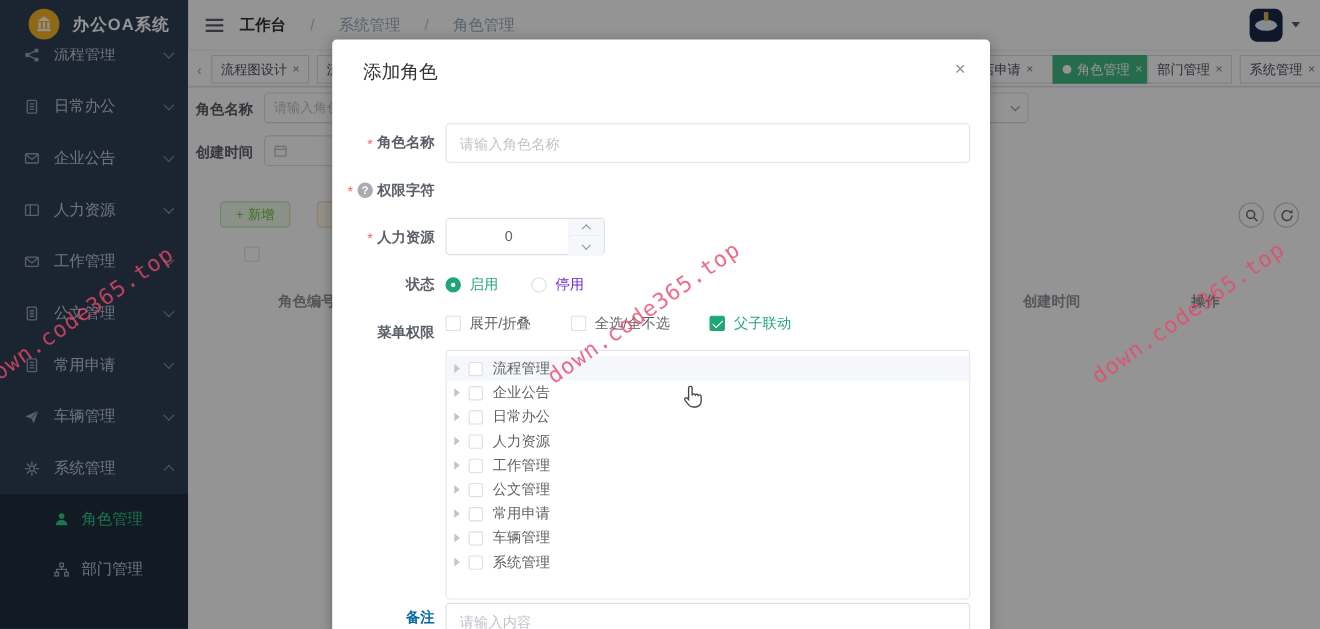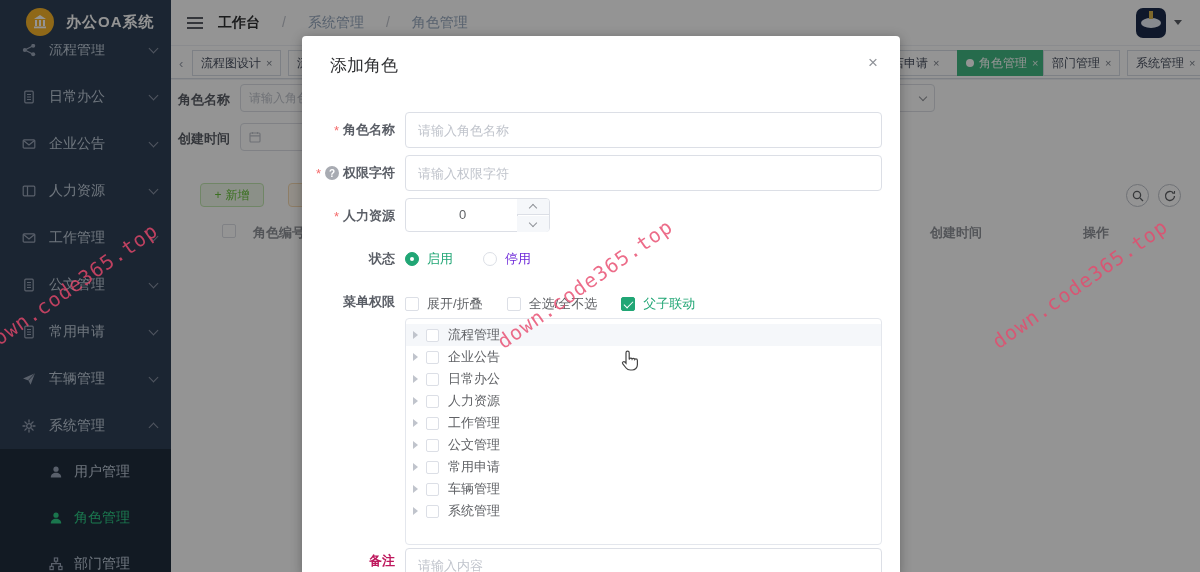--- a/index.html
+++ b/index.html
@@ -44,21 +44,21 @@
   .tab.active { background:#42b983; border-color:#42b983; color:#fff; }
   .tab.active .tab-x { color:#e9f7f0; }
   .tab-dot { width:8px; height:8px; border-radius:50%; background:#fff; }
   
   .content { position:absolute; left:171px; top:80px; width:1029px; height:492px; background:#ffffff; z-index:1; }
   .f-label { position:absolute; font-size:13px; font-weight:bold; color:#5a5e66; }
   .f-input { position:absolute; height:28px; background:#fff; border:1px solid #dcdfe6; border-radius:4px; font-size:12px; color:#c0c4cc; display:flex; align-items:center; padding:0 8px; gap:6px; }
   .btn-add { position:absolute; left:29px; top:103px; width:64px; height:24px; border:1px solid #c2e7b0; background:#f0f9eb; color:#67c23a; border-radius:4px; font-size:12px; display:flex; align-items:center; justify-content:center; gap:4px; cursor:pointer; }
   .btn-warn-sliver { position:absolute; left:117px; top:103px; width:60px; height:24px; border:1px solid #f5dab1; background:#fdf6ec; border-radius:4px; }
   .circle-btn { position:absolute; width:23px; height:23px; border:1px solid #c0c4cc; border-radius:50%; background:#fff; display:flex; align-items:center; justify-content:center; color:#666; cursor:pointer; }
-  .th { position:absolute; font-size:13px; font-weight:bold; color:#909399; }
+  .th { position:absolute; font-size:13px; font-weight:bold; color:#909399;margin-top:41px; }
   .cbx { width:14px; height:14px; border:1px solid #dcdfe6; border-radius:2px; background:#fff; }
   
   .overlay { position:absolute; inset:0; background:rgba(0,0,0,0.42); z-index:10; }
   
   .modal { position:absolute; left:302px; top:36px; width:598px; height:540px; background:#fff; border-radius:4px; box-shadow:0 2px 12px rgba(0,0,0,.3); z-index:20; }
   .m-title { position:absolute; left:28px; top:18px; font-size:17px; color:#303133; }
   .m-close { position:absolute; right:22px; top:18px; font-size:17px; color:#909399; cursor:pointer; line-height:1; }
   .m-label { position:absolute; width:93px; text-align:right; font-size:13px; font-weight:bold; color:#5a5e66; display:flex; justify-content:flex-end; align-items:center; gap:4px; }
   .req { color:#f56c6c; font-weight:normal; }
   .help-ic { width:14px; height:14px; border-radius:50%; background:#a8abb2; color:#fff; font-size:10px; font-weight:bold; display:inline-flex; align-items:center; justify-content:center; }
@@ -72,33 +72,33 @@
   .num-btn.down { top:17px; border-radius:0 0 3px 0; }
   .tiny-chev { width:6px; height:6px; border-right:1.3px solid #909399; border-bottom:1.3px solid #909399; }
   .tiny-chev.u { transform:rotate(-135deg); margin-top:3px; }
   .tiny-chev.d { transform:rotate(45deg); margin-top:-3px; }
   .radio-row { position:absolute; left:103px; top:214px; display:flex; align-items:center; gap:30px; }
   .radio { display:flex; align-items:center; gap:8px; font-size:13px; color:#6d28d9; cursor:pointer; }
   .radio .rdot { width:14px; height:14px; border-radius:50%; border:1px solid #dcdfe6; background:#fff; }
   .radio.on { color:#21a675; }
   .radio.on .rdot { border-color:#21a675; background:#21a675; box-shadow:inset 0 0 0 3px #21a675; position:relative; }
   .radio.on .rdot:after { content:""; position:absolute; left:4px; top:4px; width:4px; height:4px; border-radius:50%; background:#fff; }
-  .cb-row { position:absolute; left:103px; top:259px; display:flex; align-items:center; gap:24px;text-align:center; }
+  .cb-row { position:absolute; left:103px; top:249px; display:flex; align-items:center; gap:36px;text-align:center; }
   .cb { display:flex; align-items:center; gap:8px; font-size:13px; color:#606266; cursor:pointer; }
   .cb .box { width:14px; height:14px; border:1px solid #dcdfe6; border-radius:2px; background:#fff; position:relative; }
   .cb.on { color:#21a675; }
   .cb.on .box { background:#21a675; border-color:#21a675; }
   .cb.on .box:after { content:""; position:absolute; left:4px; top:1px; width:4px; height:8px; border:solid #fff; border-width:0 1.5px 1.5px 0; transform:rotate(45deg); }
   .tree-box { position:absolute; left:103px; top:282px; width:477px; height:227px; border:1px solid #e4e7ed; border-radius:4px; background:#fff; overflow:hidden; padding-top:5px; }
   .tree-row { height:22px; display:flex; align-items:center; padding-left:7px; cursor:pointer; }
   .tree-row.hov { background:#f5f7fa; }
   .t-caret { width:0; height:0; border-top:4px solid transparent; border-bottom:4px solid transparent; border-left:5px solid #c0c4cc; margin-right:8px; }
   .t-cb { width:13px; height:13px; border:1px solid #dcdfe6; border-radius:2px; background:#fff; margin-right:9px; }
   .t-lbl { font-size:13px; color:#606266; }
-  .remark-label { position:absolute; left:0; top:516px; width:93px; text-align:right; font-size:13px; font-weight:bold; color:#be185d; }
+  .remark-label { position:absolute; left:0; top:516px; width:93px; text-align:right; font-size:13px; font-weight:bold; color:#0369a1; }
   .remark-area { position:absolute; left:103px; top:512px; width:477px; height:60px; border:1px solid #dcdfe6; border-radius:4px; font-size:13px; padding:8px 12px; color:#606266; resize:none; font-family:"Liberation Sans", sans-serif; outline:none; }
   .remark-area::placeholder { color:#c0c4cc; }
   
   .wm { position:absolute; z-index:30; font-family:"DejaVu Sans Mono", monospace; font-size:20px; letter-spacing:1px; color:#e8486c; opacity:.8; white-space:nowrap; transform:translate(-50%,-50%) rotate(-35deg); pointer-events:none; }
   .wm1 { left:70px; top:288px; }
   .wm2 { left:585px; top:284px; }
   .wm3 { left:1080px; top:284px; }
   .cursor { position:absolute; left:618px; top:350px; z-index:40; pointer-events:none; }
 </style>
 </head>
@@ -196,29 +196,20 @@
         <span class="ic">
           <svg width="14" height="14" viewBox="0 0 14 14" fill="none" stroke="currentColor" stroke-width="1.3" stroke-linecap="round">
               <circle cx="7" cy="7" r="2.3"></circle>
               <path d="M7 1v2M7 11v2M1 7h2M11 7h2M2.9 2.9l1.4 1.4M9.7 9.7l1.4 1.4M11.1 2.9L9.7 4.3M4.3 9.7l-1.4 1.4"></path>
             </svg>
         </span>
         <span class="lbl">系统管理</span>
           <span class="chev up"></span>
       </div>
       <div class="submenu">
-        <div class="sub-item">
-          <span class="ic">
-            <svg width="14" height="14" viewBox="0 0 14 14" fill="currentColor">
-                <circle cx="7" cy="4.2" r="2.6"></circle>
-                <path d="M1.8 12.4c0-2.9 2.3-4.6 5.2-4.6s5.2 1.7 5.2 4.6H1.8z"></path>
-              </svg>
-          </span>
-          <span>用户管理</span>
-        </div>
         <div class="sub-item active">
           <span class="ic">
             <svg width="14" height="14" viewBox="0 0 14 14" fill="currentColor">
                 <circle cx="7" cy="4.2" r="2.6"></circle>
                 <path d="M1.8 12.4c0-2.9 2.3-4.6 5.2-4.6s5.2 1.7 5.2 4.6H1.8z"></path>
               </svg>
           </span>
           <span>角色管理</span>
         </div>
         <div class="sub-item">
@@ -343,21 +334,20 @@
       <span class="req">*</span>
         <span>角色名称</span>
     </div>
     <input class="m-input" style="top: 76px;" placeholder="请输入角色名称">
 
     <div class="m-label" style="top:128px;">
       <span class="req">*</span>
       <span class="help-ic">?</span>
       <span>权限字符</span>
     </div>
-    <input class="m-input" style="top: 119px;" placeholder="请输入权限字符">
 
     <div class="m-label" style="top:171px;">
       <span class="req">*</span>
         <span>人力资源</span>
     </div>
     <div class="num-wrap">
       <div class="num-val">0</div>
       <div class="num-ctrl">
         <div class="num-btn up">
             <span class="tiny-chev u"></span>

